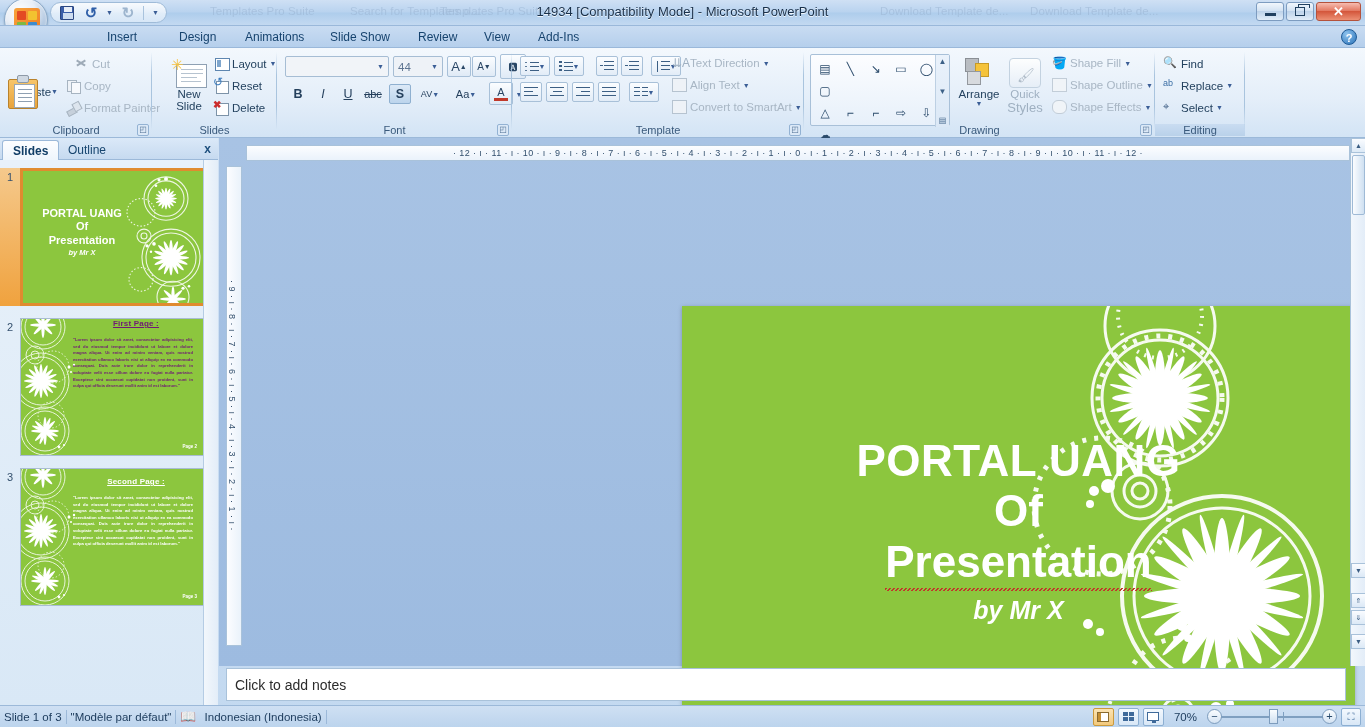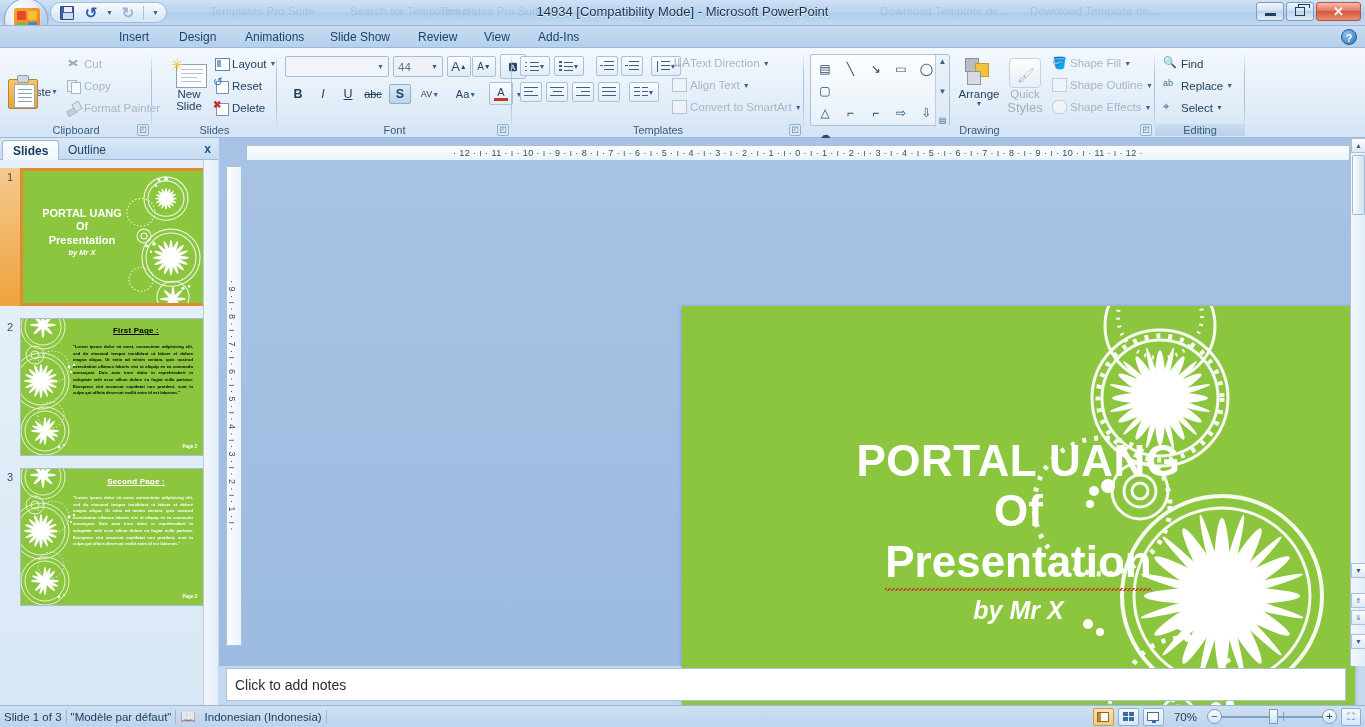--- a/index.html
+++ b/index.html
@@ -413,21 +413,21 @@
           <div class="wb-rest"></div>
         </div>
       <div class="wb close">
           <span>✕</span>
         </div>
     </div>
   </div>
 
   <div class="tabstrip">
     <div class="tab active" style="left:48px;margin-top:24px;">Home</div>
-    <div class="tab" style="left:108px;">Insert</div>
+    <div class="tab" style="left:96px;">Insert</div>
     <div class="tab" style="left:168px;">Design</div>
     <div class="tab" style="left:234px;">Animations</div>
     <div class="tab" style="left:319px;">Slide Show</div>
     <div class="tab" style="left:407px;">Review</div>
     <div class="tab" style="left:473px;">View</div>
     <div class="tab" style="left:527px;">Add-Ins</div>
   </div>
   <div class="help-q">?</div>
 
   <div class="ribbon">
@@ -440,21 +440,21 @@
               <i style="top:4px"></i>
               <i style="top:8px"></i>
               <i style="top:12px"></i>
               <i style="top:16px"></i>
             </div>
           <div class="clip-clip"></div>
         </div>
         <div class="paste-label">Paste</div>
         <div class="tri-d">▼</div>
       </div>
-      <div class="rbtn dim" style="left:66px; top:8px;">
+      <div class="rbtn dim" style="left:74px; top:8px;">
         <span class="ico scissors"></span>
         <span>Cut</span>
       </div>
       <div class="rbtn dim" style="left:66px; top:30px;">
         <span class="ico copy-ico"></span>
         <span>Copy</span>
       </div>
       <div class="rbtn dim" style="left:66px; top:52px;">
         <span class="ico brush-ico"></span>
         <span>Format Painter</span>
@@ -650,21 +650,21 @@
         <span class="ico" style="width:15px;height:14px;border:1px solid #b6c3d0;background:#eef2f7"></span>
         <span>Align Text</span>
         <span class="tri-d">▼</span>
       </div>
       <div class="rbtn dim" style="left:160px; top:52px;">
         <span class="ico" style="width:15px;height:14px;border:1px solid #b6c3d0;background:#eef2f7"></span>
         <span>Convert to SmartArt</span>
         <span class="tri-d">▼</span>
       </div>
 
-      <div class="group-label">Templates</div>
+      <div class="group-label">Template</div>
       <div class="dlg-launcher">◰</div>
       <div class="group-sep" style="right:0;"></div>
     </div>
 
     <div class="group" style="left:804px; width:351px;">
       <div class="shapes-box">
         <div>
           <span class="shape-cell">▤</span>
           <span class="shape-cell">╲</span>
           <span class="shape-cell">↘</span>
@@ -878,21 +878,21 @@
                   <ellipse rx="1.8" ry="14" transform="rotate(112)"></ellipse>
                 </g>
               <g transform="translate(22,6)">
                   <ellipse rx="1.8" ry="13"></ellipse>
                   <ellipse rx="1.8" ry="13" transform="rotate(45)"></ellipse>
                   <ellipse rx="1.8" ry="13" transform="rotate(90)"></ellipse>
                   <ellipse rx="1.8" ry="13" transform="rotate(135)"></ellipse>
                 </g>
             </g>
           </svg>
-          <div style="position:absolute;left:52px;top:7px;width:126px;z-index:3;color:#000000">
+          <div style="position:absolute;left:52px;top:0;width:126px;z-index:3;color:#701a75">
             <div style="font-size:8px;font-weight:bold;text-align:center;text-decoration:underline;letter-spacing:.2px">First Page :</div>
             <div style="font-size:4.2px;font-weight:bold;text-align:justify;line-height:6.6px;margin-top:9px;padding-right:6px">"Lorem ipsum dolor sit amet, consectetur adipisicing elit, sed do eiusmod tempor incididunt ut labore et dolore magna aliqua. Ut enim ad minim veniam, quis nostrud exercitation ullamco laboris nisi ut aliquip ex ea commodo consequat. Duis aute irure dolor in reprehenderit in voluptate velit esse cillum dolore eu fugiat nulla pariatur. Excepteur sint occaecat cupidatat non proident, sunt in culpa qui officia deserunt mollit anim id est laborum."</div>
           </div>
           <div style="position:absolute;right:8px;bottom:6px;color:#fff;font-size:4.5px;font-weight:bold;z-index:3">Page 2</div>
         </div>
       </div>
     </div>
 
     <div class="thumb-row" style="top:308px;">
       <div class="thumb-num">3</div>

